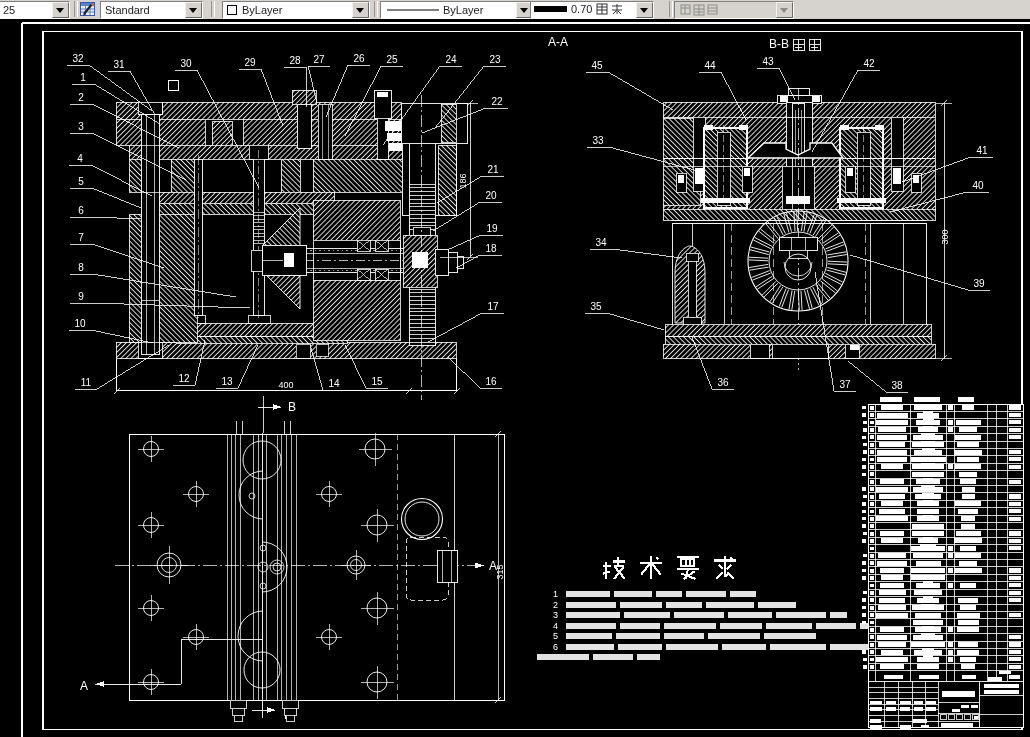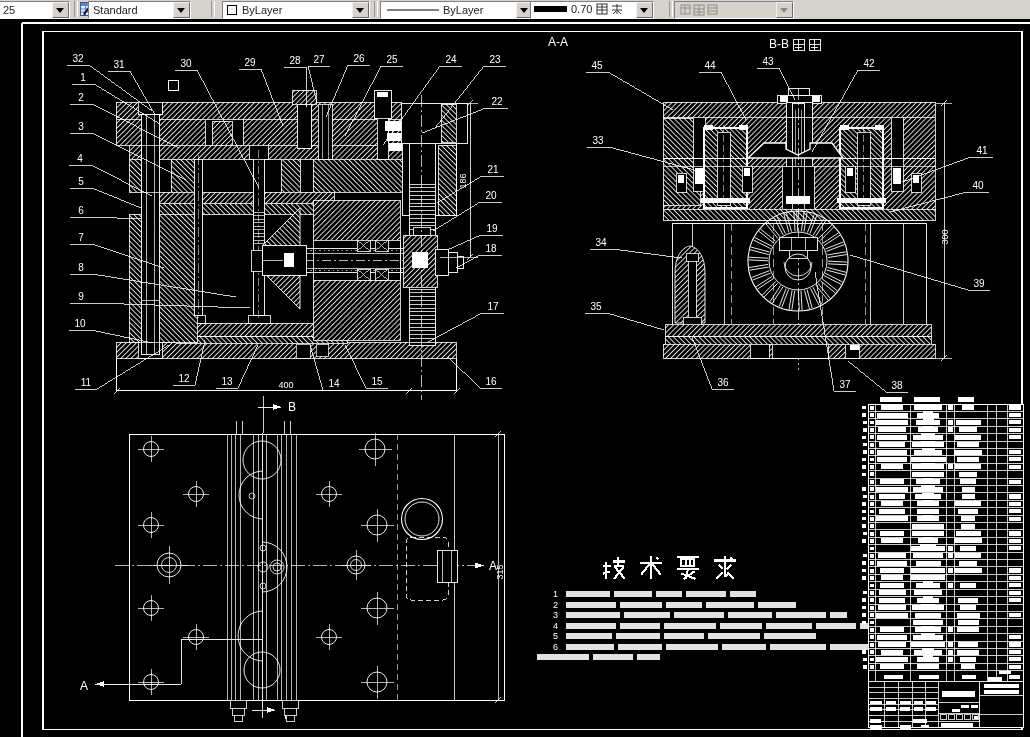--- a/index.html
+++ b/index.html
@@ -29,21 +29,21 @@
             <line x1="1" y1="8" x2="14" y2="8"></line>
             <line x1="1" y1="11" x2="14" y2="11"></line>
             <line x1="5.5" y1="5" x2="5.5" y2="14"></line>
             <line x1="10" y1="5" x2="10" y2="14"></line>
           </g>
           <line x1="4" y1="13" x2="12" y2="3" stroke="#222" stroke-width="2.2"></line>
           <polygon points="12,2 14.5,4.5 13,5.5 10.8,3.2" fill="#c87830"></polygon>
           <polygon points="3,14.5 5.5,13.8 4,12.5" fill="#222"></polygon>
         </svg></div>
 
-<div class="cb" style="left:88px;width:101px">
+<div class="cb" style="left:100px;width:101px">
         <span class="lbl">Standard</span>
         <div class="btn">
           <div class="arr"></div>
         </div>
       </div>
 <div class="sep" style="left:211px"></div>
 
 <div class="cb" style="left:222px;width:146px">
         <svg style="position:absolute;left:4px;top:3px" width="10" height="10">
           <rect x="0.5" y="0.5" width="9" height="9" fill="#fff" stroke="#000"></rect>

